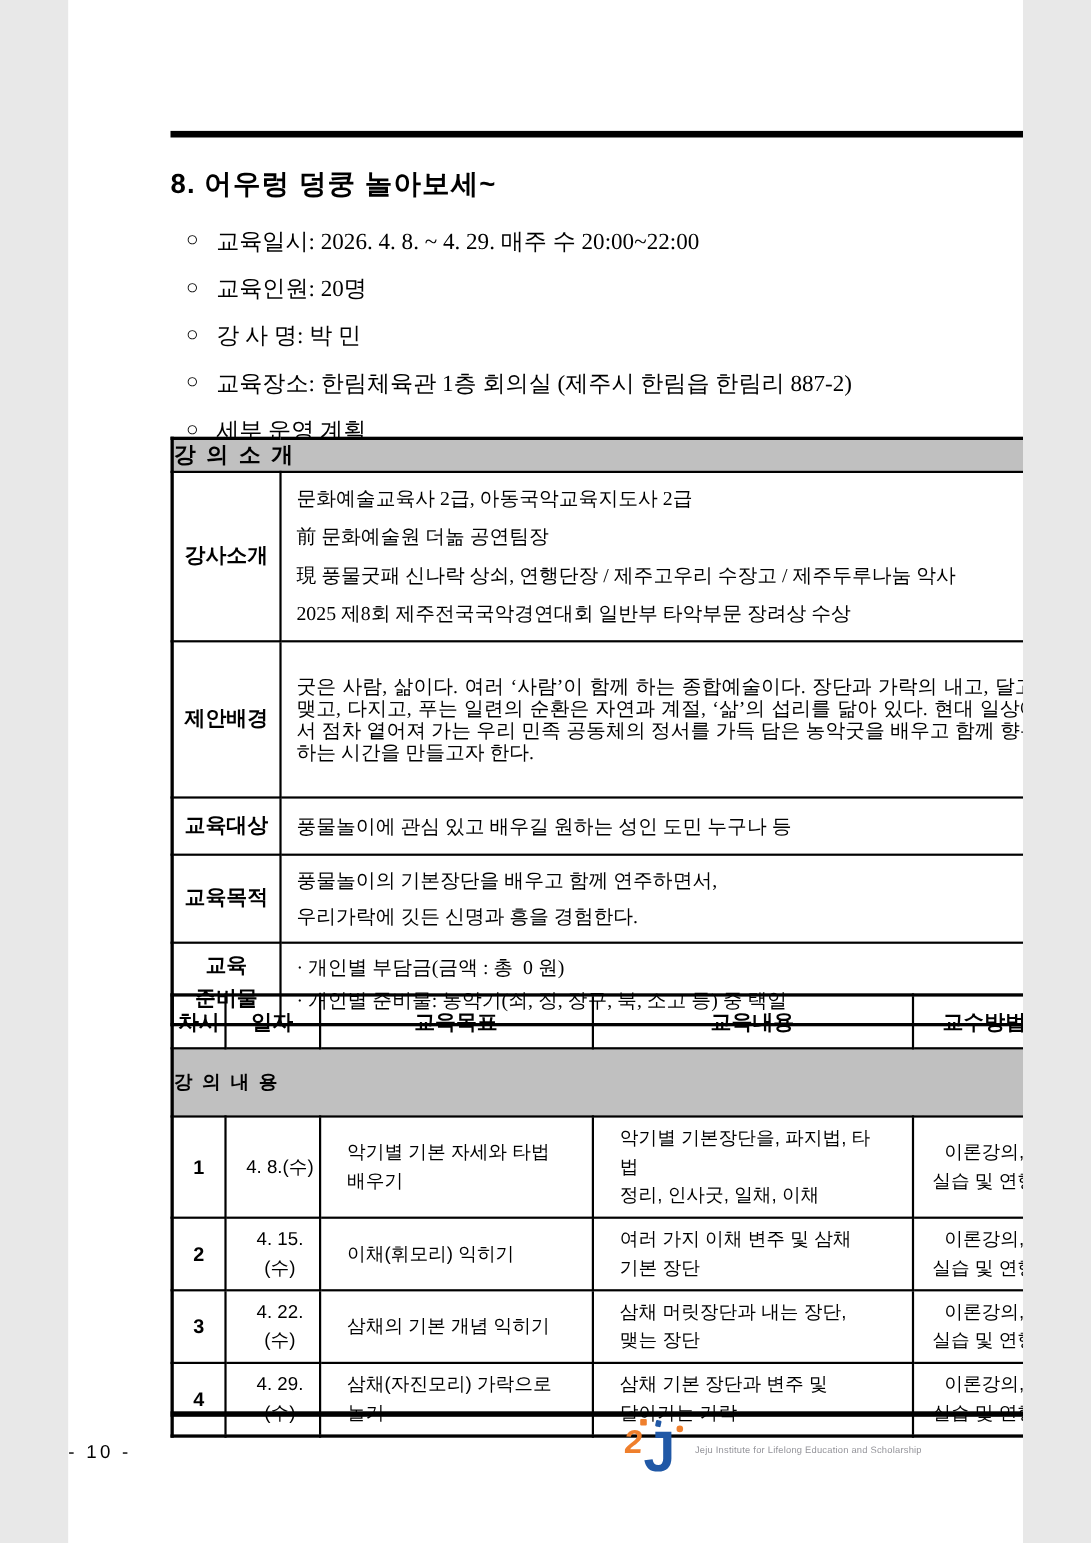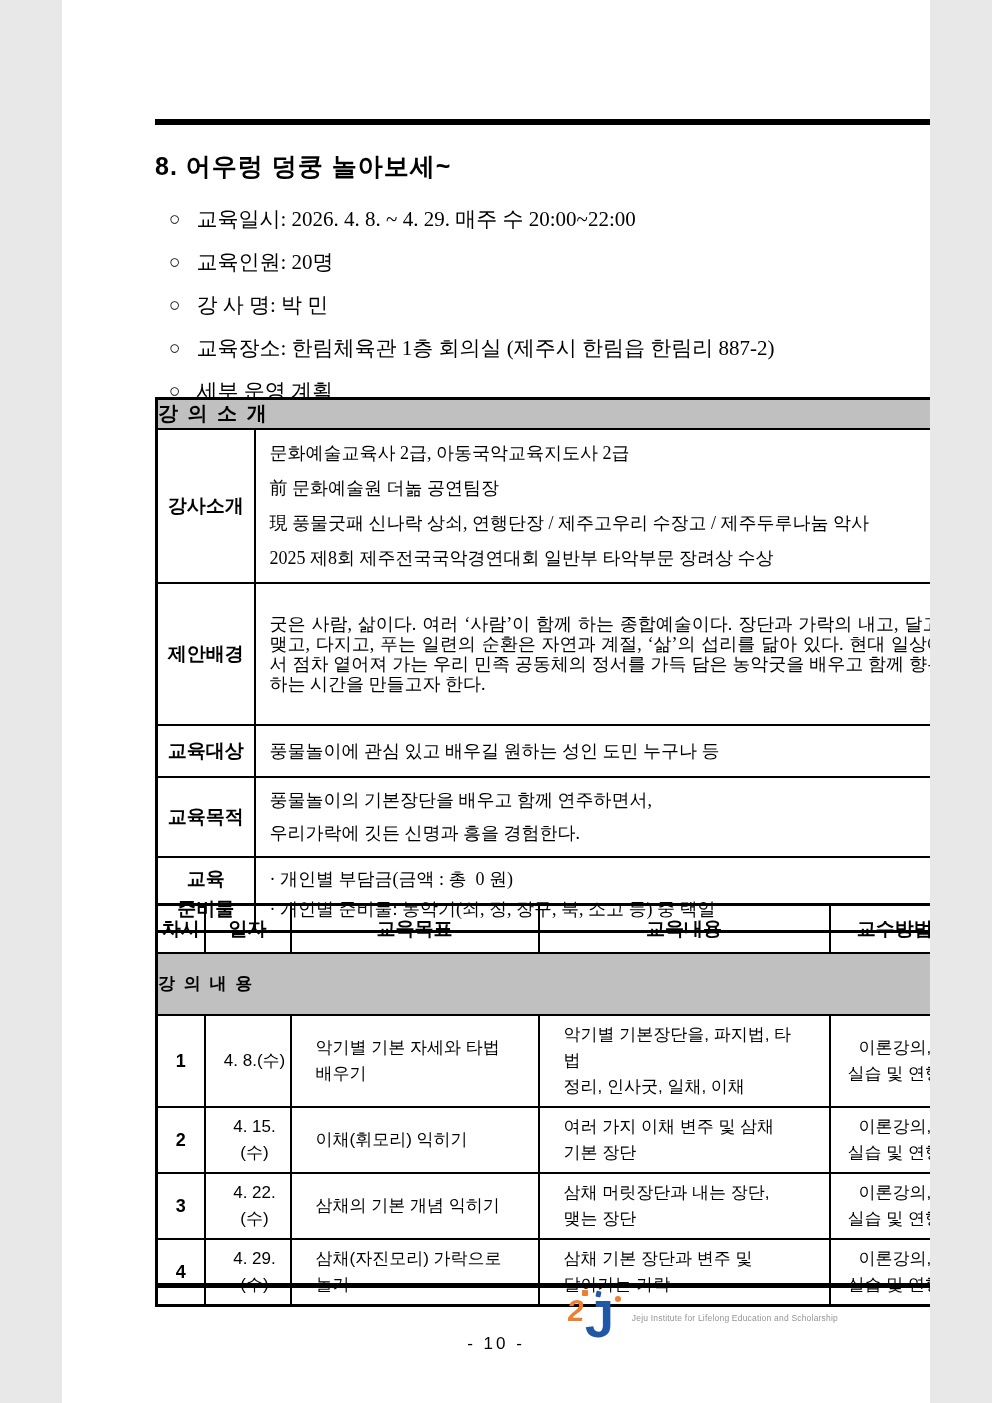--- a/index.html
+++ b/index.html
@@ -102,25 +102,24 @@
   
   .bottom-rule {
     position: absolute;
     left: 93px; top: 1283px;
     width: 807px; height: 5px;
     background: #000;
   }
   .page-number {
     position: absolute;
     left: 0; right: 0; top: 1310px;
-    text-align: center;
+    text-align: left;
     font-family: "Liberation Sans", sans-serif;
     font-size: 17px;
     letter-spacing: 3px;
-    margin-top: 24px;
   }
   .footer-logo {
     position: absolute;
     right: 92px; top: 1288px;
     display: flex;
     align-items: center;
   }
   .logo-mark { flex: 0 0 auto; }
   .logo-text { margin-left: 6px; }
   .logo-ko {

